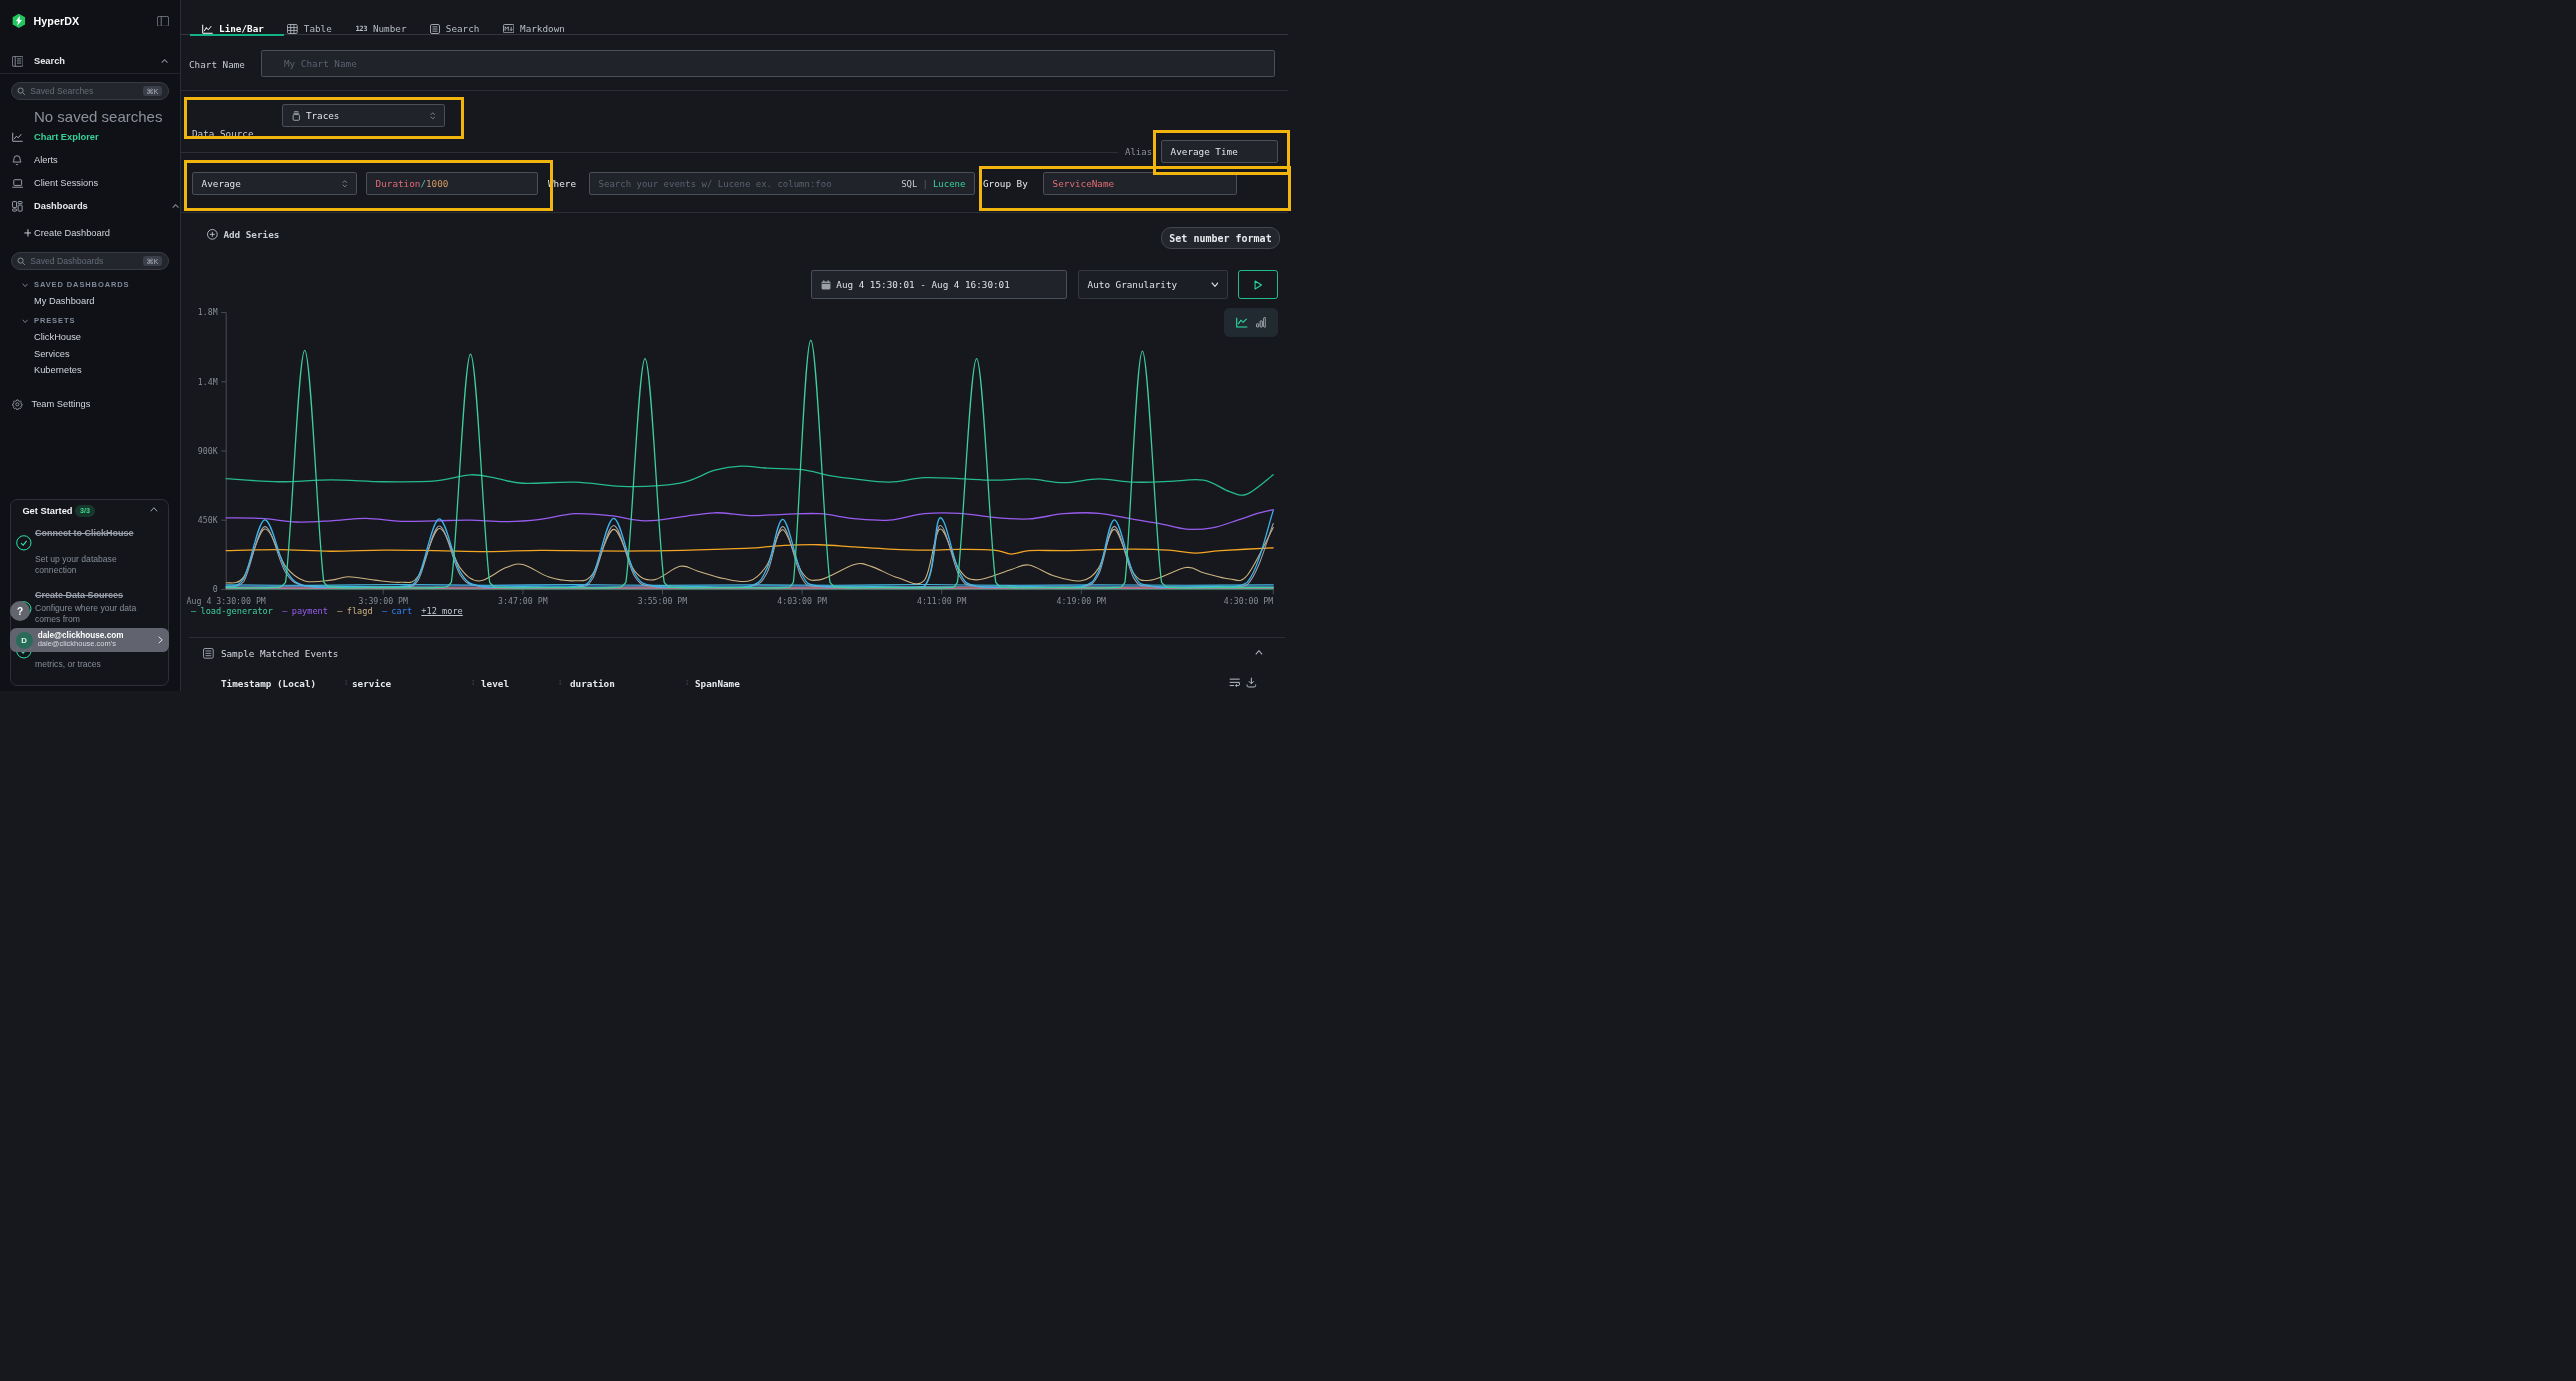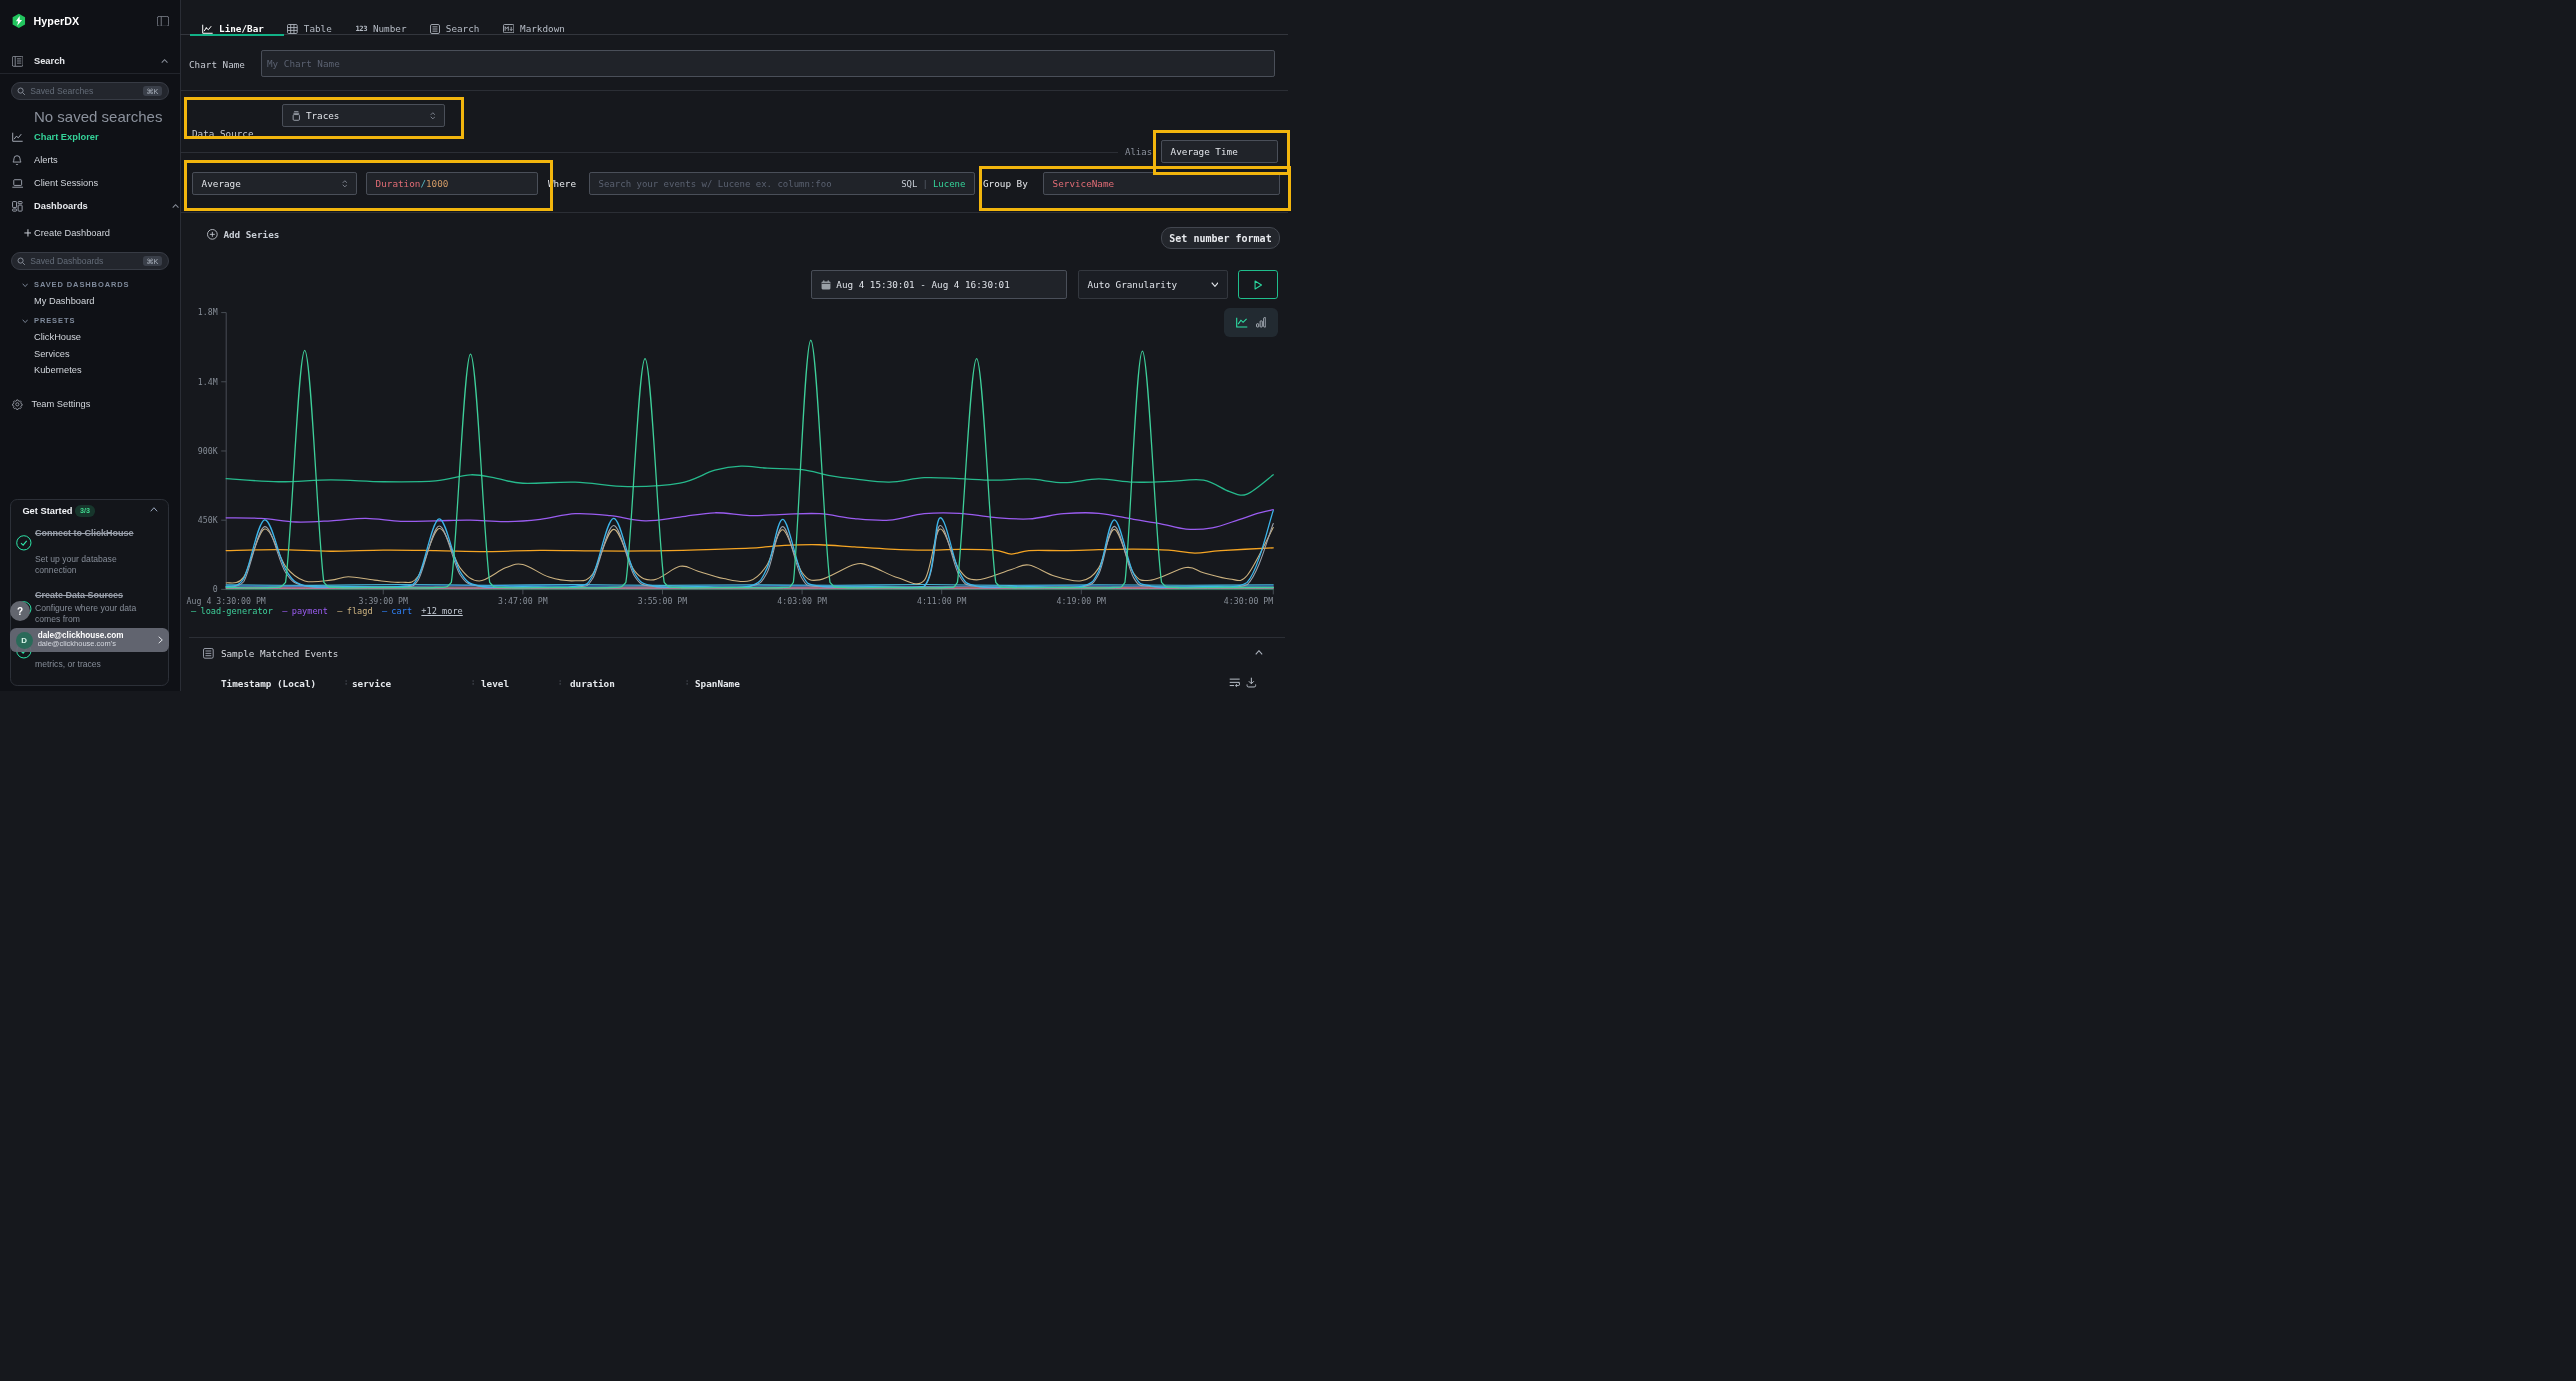--- a/index.html
+++ b/index.html
@@ -51,21 +51,21 @@
   
   #tabbar-underline{position:absolute;left:180px;top:34px;width:1108px;height:1.4px;background:#33363d;}
   #tab-active-underline{position:absolute;left:190px;top:34px;width:94px;height:2.1px;background:#12b187;}
   #tabbar{position:absolute;left:180px;top:0;height:34px;display:flex;align-items:flex-end;padding-left:22px;gap:23.6px;}
   .tab{display:flex;align-items:center;gap:5.7px;font-family:var(--mono);font-size:9.3px;color:#b6bcc6;cursor:pointer;}
   .tab.active{color:#fff;font-weight:bold;}
   .tab .num{font-size:7.2px;font-weight:bold;letter-spacing:-0.4px;}
   .mono-label{font-family:var(--mono);font-size:9.3px;color:#c6cad2;}
   .mono-label.bright{color:#e8eaee;}
   .fake-input{position:absolute;background:var(--input-bg);border:0.7px solid var(--input-border);border-radius:2.1px;box-sizing:border-box;display:flex;align-items:center;font-family:var(--mono);font-size:9.3px;color:#e2e5ea;padding:0 8.6px;gap:5.7px;}
-  input.real{position:absolute;background:var(--input-bg);border:0.7px solid var(--input-border);border-radius:2.1px;box-sizing:border-box;font-family:var(--mono);font-size:9.3px;color:#e2e5ea;padding:0 5px;outline:none;}
+  input.real{position:absolute;background:var(--input-bg);border:0.7px solid var(--input-border);border-radius:2.1px;box-sizing:border-box;font-family:var(--mono);font-size:9.3px;color:#e2e5ea;padding:0 22px;outline:none;}
   input.real::placeholder{color:var(--txt-ghost);}
   .hline{position:absolute;border-top:0.7px solid var(--line);}
   .updown{margin-left:auto;color:#8b919c;display:flex;flex-direction:column;gap:0.7px;align-items:center;}
   .annot{position:absolute;border:3.6px solid var(--annot);z-index:40;pointer-events:none;}
   #add-series{position:absolute;left:207px;top:229px;display:flex;align-items:center;gap:5.7px;color:#c9ced6;font-family:var(--mono);font-size:9.3px;font-weight:bold;cursor:pointer;}
   #set-number-format{position:absolute;left:1161px;top:227px;width:117px;height:20px;background:#23262c;border:0.7px solid #42464f;border-radius:10px;color:#e8eaee;font-family:var(--mono);font-size:10px;font-weight:bold;display:flex;align-items:center;justify-content:center;cursor:pointer;}
   #date-range{left:811px;top:270px;width:256px;height:29px;color:#dfe3e9;}
   #granularity{left:1078px;top:270px;width:150px;height:29px;border-color:#34383f;background:#1b1e24;color:#dfe3e9;}
   #run-btn{position:absolute;left:1238px;top:270px;width:40px;height:29px;border:1.1px solid #1fbe8c;border-radius:2.9px;box-sizing:border-box;display:flex;align-items:center;justify-content:center;color:#2ad79e;cursor:pointer;}
   #chart-toggle{position:absolute;left:1224px;top:308px;width:54px;height:29px;border-radius:5.7px;background:#222a31;display:flex;align-items:center;justify-content:center;gap:7.9px;z-index:30;}
@@ -396,21 +396,21 @@
   <span class="abs mono-label bright" style="left:548px;top:178px;">Where</span>
   <div class="fake-input" style="left:589px;top:172px;width:386px;height:23px;">
     <span style="color:var(--txt-ghost);font-size:9px;">Search your events w/ Lucene ex. column:foo</span>
     <span style="margin-left:auto;display:flex;gap:5px;font-size:9px;">
       <span style="color:#c6ccd4;">SQL</span>
       <span style="color:#565d68;">|</span>
       <span style="color:var(--lucene,#34d399);color:#34d399;">Lucene</span>
     </span>
   </div>
   <span class="abs mono-label bright" style="left:983px;top:178px;">Group By</span>
-  <div class="fake-input" style="left:1043px;top:172px;width:237px;height:23px;">
+  <div class="fake-input" style="left:1043px;top:172px;width:194px;height:23px;">
     <span style="color:var(--code-red);">ServiceName</span>
   </div>
 
   <div class="hline" style="left:180px;top:212px;width:1108px;"></div>
 
   <div class="annot" style="left:184px;top:97px;width:274px;height:36px;"></div>
   <div class="annot" style="left:184px;top:160px;width:363px;height:45px;"></div>
   <div class="annot" style="left:979px;top:166px;width:306px;height:39px;"></div>
   <div class="annot" style="left:1153px;top:130px;width:131px;height:39px;z-index:41;"></div>
 

